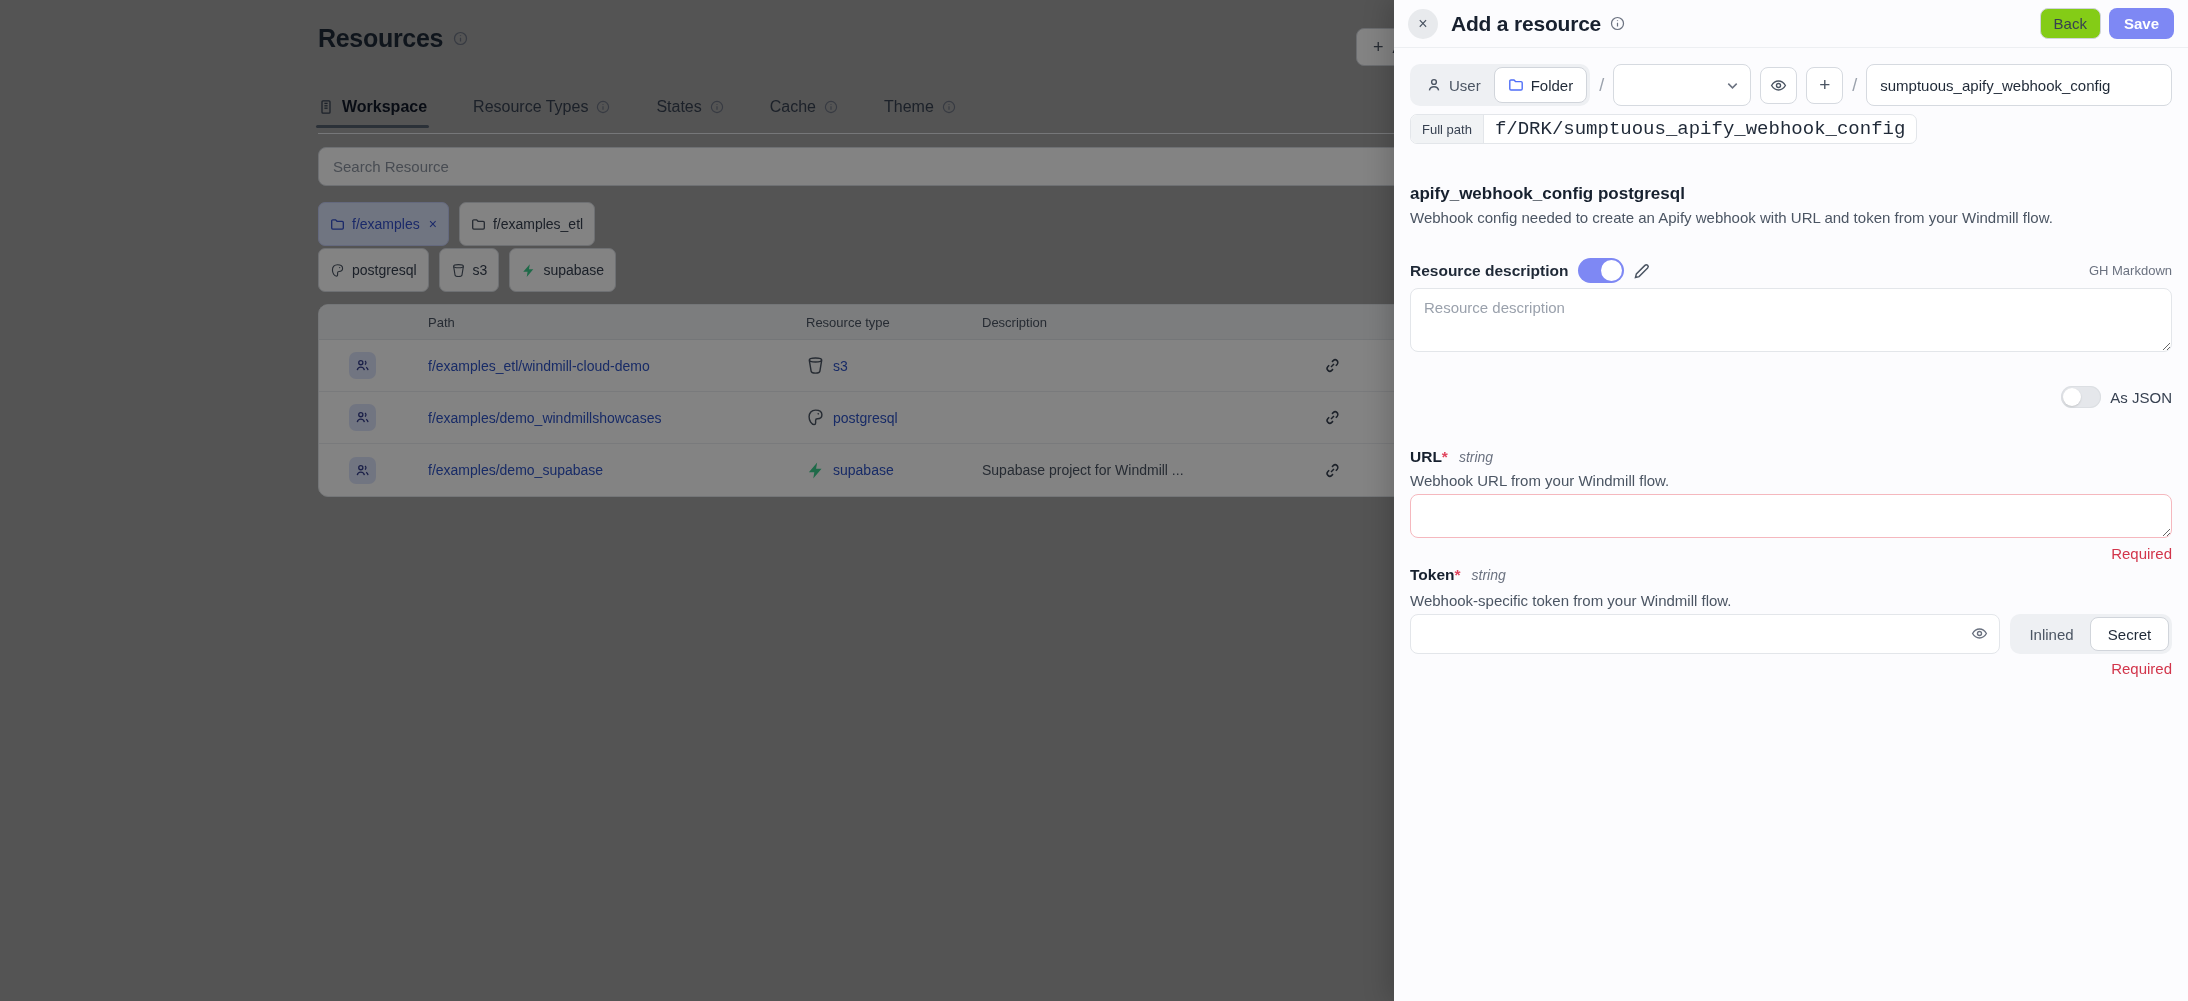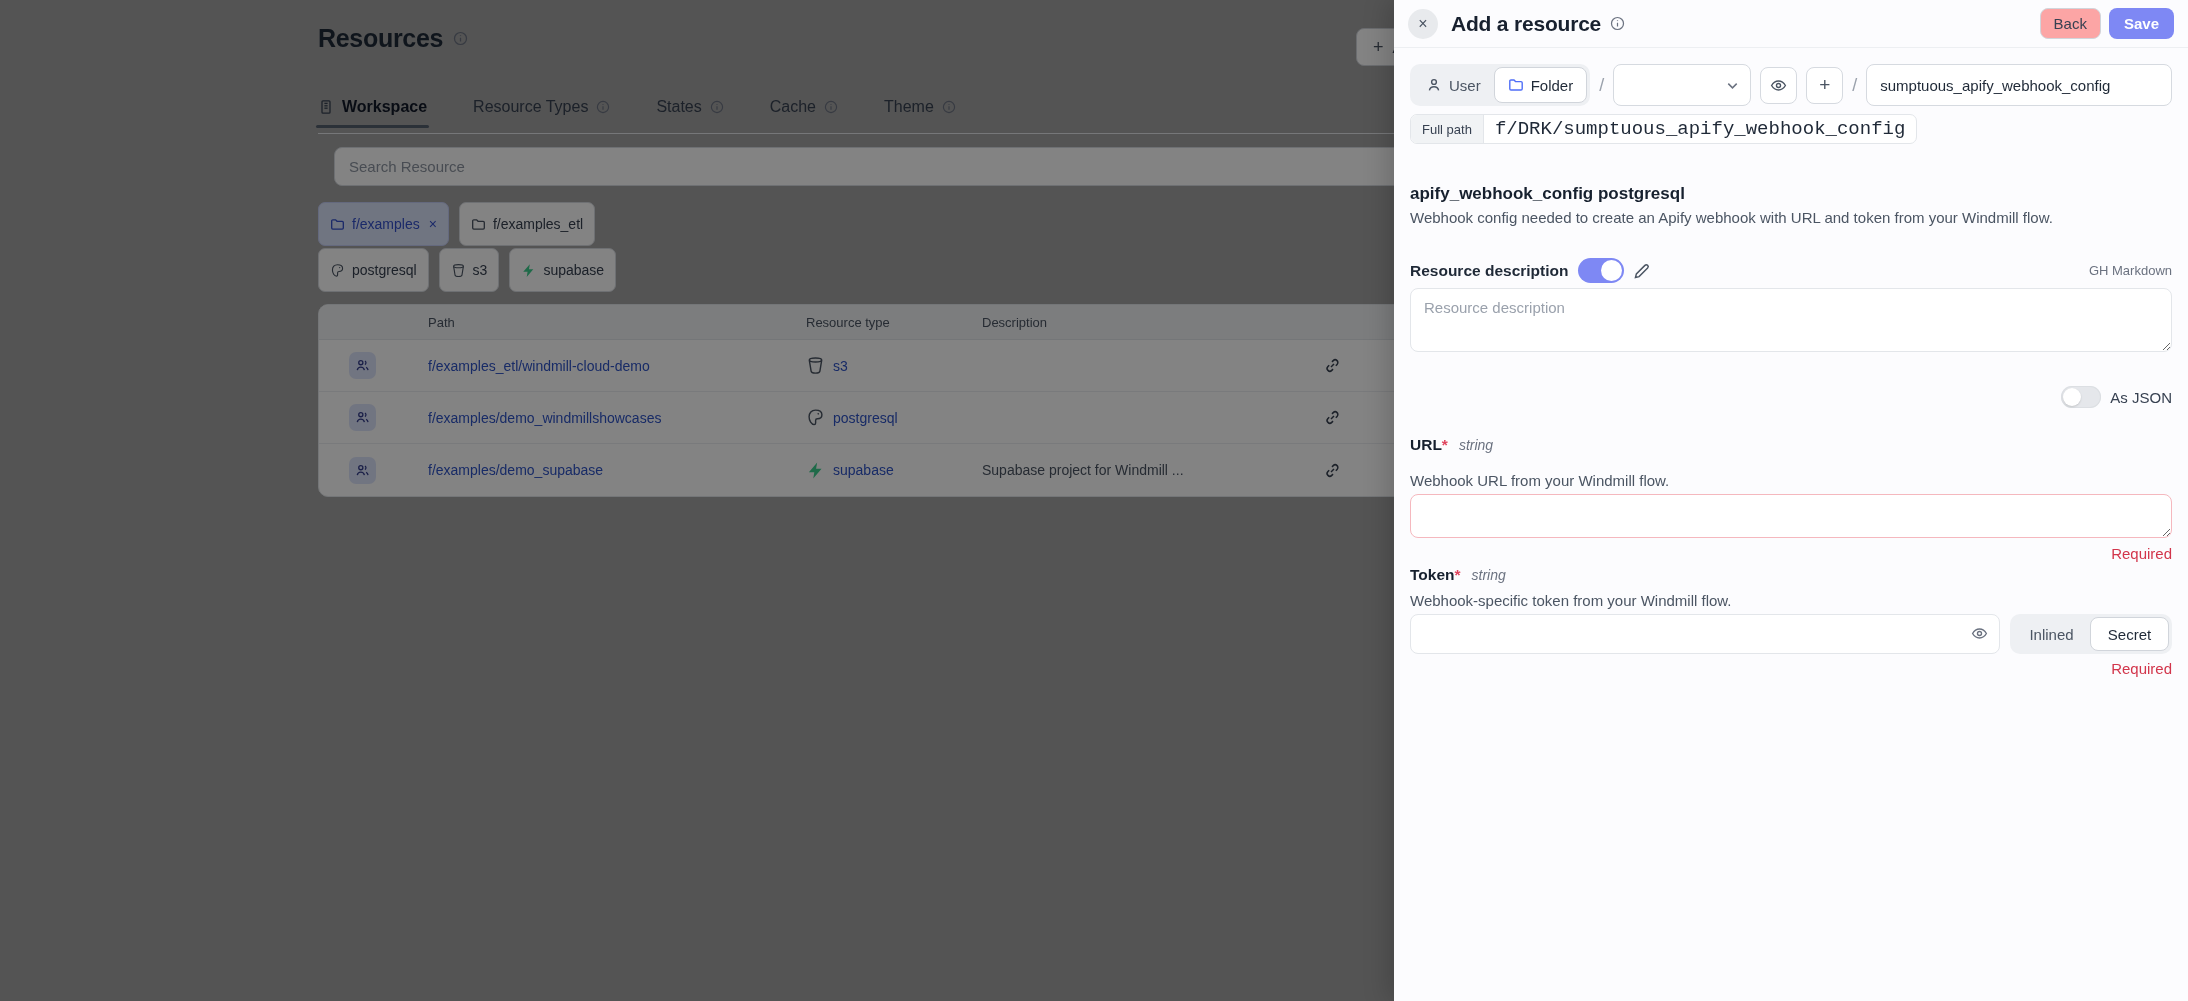--- a/index.html
+++ b/index.html
@@ -32,21 +32,21 @@
   .tabs { position: absolute; left: 318px; top: 98px; right: 0; height: 36px;
     display: flex; align-items: flex-start; gap: 46px; border-bottom: 1px solid #e5e7eb; }
   .tab { display: flex; align-items: center; gap: 8px; font-size: 16px; color: #374151;
     padding-bottom: 12px; position: relative; white-space: nowrap; }
   .tab.active { font-weight: 700; color: #111827; }
   .tab.active::after { content: ""; position: absolute; left: -2px; right: -2px; bottom: 0; height: 3px; background: #55606e; border-radius: 2px; }
   .tab .tab-ico { width: 16px; height: 16px; color: #374151; }
   .tab .info-icon { width: 14px; height: 14px; }
 
   .search-box {
-    position: absolute; left: 334px; top: 147px; width: 1842px; height: 39px;
+    position: absolute; left: 318px; top: 147px; width: 1842px; height: 39px;
     border: 1px solid #d6dae0; border-radius: 8px; background: #fff;
     display: flex; align-items: center; padding: 0 14px;
   }
   .search-box input { border: 0; outline: 0; width: 100%; font-size: 15px; font-family: inherit; color: #1f2937; background: transparent; }
   .search-box input::placeholder { color: #8d95a1; }
 
   .chip-row { position: absolute; left: 318px; display: flex; gap: 10px; }
   .chip-row.folders { top: 202px; }
   .chip-row.types { top: 248px; }
   .chip {
@@ -85,21 +85,21 @@
   .drawer {
     position: absolute; top: 0; left: 1394px; width: 794px; height: 1001px;
     background: #fcfcfe; z-index: 20; box-shadow: -6px 0 24px rgba(0,0,0,0.18);
   }
   .d-header { height: 48px; display: flex; align-items: center; padding: 0 14px; border-bottom: 1px solid #edeff2; }
   .d-close { width: 30px; height: 30px; border-radius: 50%; background: #e8eaed; color: #4b5563;
     display: flex; align-items: center; justify-content: center; font-size: 16px; border: 0; }
   .d-title { font-size: 21px; font-weight: 700; color: #18212f; margin-left: 13px; letter-spacing: -0.2px; }
   .d-title-info { margin-left: 9px; }
   .d-spacer { flex: 1; }
-  .btn-back { height: 31px; padding: 0 13px; background: #fca5a5; border: 1px solid #d1d5db; border-radius: 8px;
+  .btn-back { height: 31px; padding: 0 13px; background: #84cc16; border: 1px solid #d1d5db; border-radius: 8px;
     font-size: 15px; color: #374151; font-family: inherit; }
   .btn-save { height: 31px; padding: 0 15px; margin-left: 8px; background: #7e88f4; border: 0; border-radius: 8px;
     font-size: 15px; font-weight: 600; color: #fff; font-family: inherit; }
 
   .d-body { position: relative; height: 953px; }
 
   
   .pp-row { position: absolute; top: 16px; left: 16px; right: 16px; height: 42px; display: flex; align-items: center; gap: 9px; }
   .seg-group { display: flex; align-items: stretch; background: #eef0f3; border-radius: 10px; padding: 3px; height: 42px; }
   .seg { display: flex; align-items: center; gap: 7px; padding: 0 13px; font-size: 15px; color: #4b5563; border-radius: 8px; }
@@ -149,21 +149,21 @@
   .asjson-label { font-size: 15px; color: #374151; }
 
   .field-label-row { position: absolute; left: 16px; display: flex; align-items: baseline; gap: 11px; }
   .field-name { font-size: 15.5px; font-weight: 700; color: #16202e; }
   .field-name .req-star { color: #e0455e; }
   .field-type { font-size: 14px; font-style: italic; color: #6b7280; }
   .field-desc { position: absolute; left: 16px; right: 16px; font-size: 15px; color: #4b5563; }
   .field-textarea.invalid { border-color: #f5b8be; }
   .required-label { position: absolute; right: 16px; font-size: 15px; color: #d2354b; }
 
-  .url-label-row { top: 388px; }
+  .url-label-row { top: 400px; }
   .url-desc { top: 424px; }
   .url-textarea { top: 446px; height: 44px; }
   .url-required { top: 497px; }
 
   .token-label-row { top: 518px; }
   .token-desc { top: 544px; }
   .token-row { position: absolute; top: 566px; left: 16px; right: 16px; display: flex; align-items: center; gap: 10px; height: 40px; }
   .token-input-wrap { position: relative; width: 590px; height: 40px; flex: none; }
   .token-input { width: 100%; height: 100%; border: 1px solid #e3e6ea; border-radius: 8px; background: #fff;
     padding: 0 40px 0 13px; font-size: 15px; font-family: inherit; outline: 0; }

